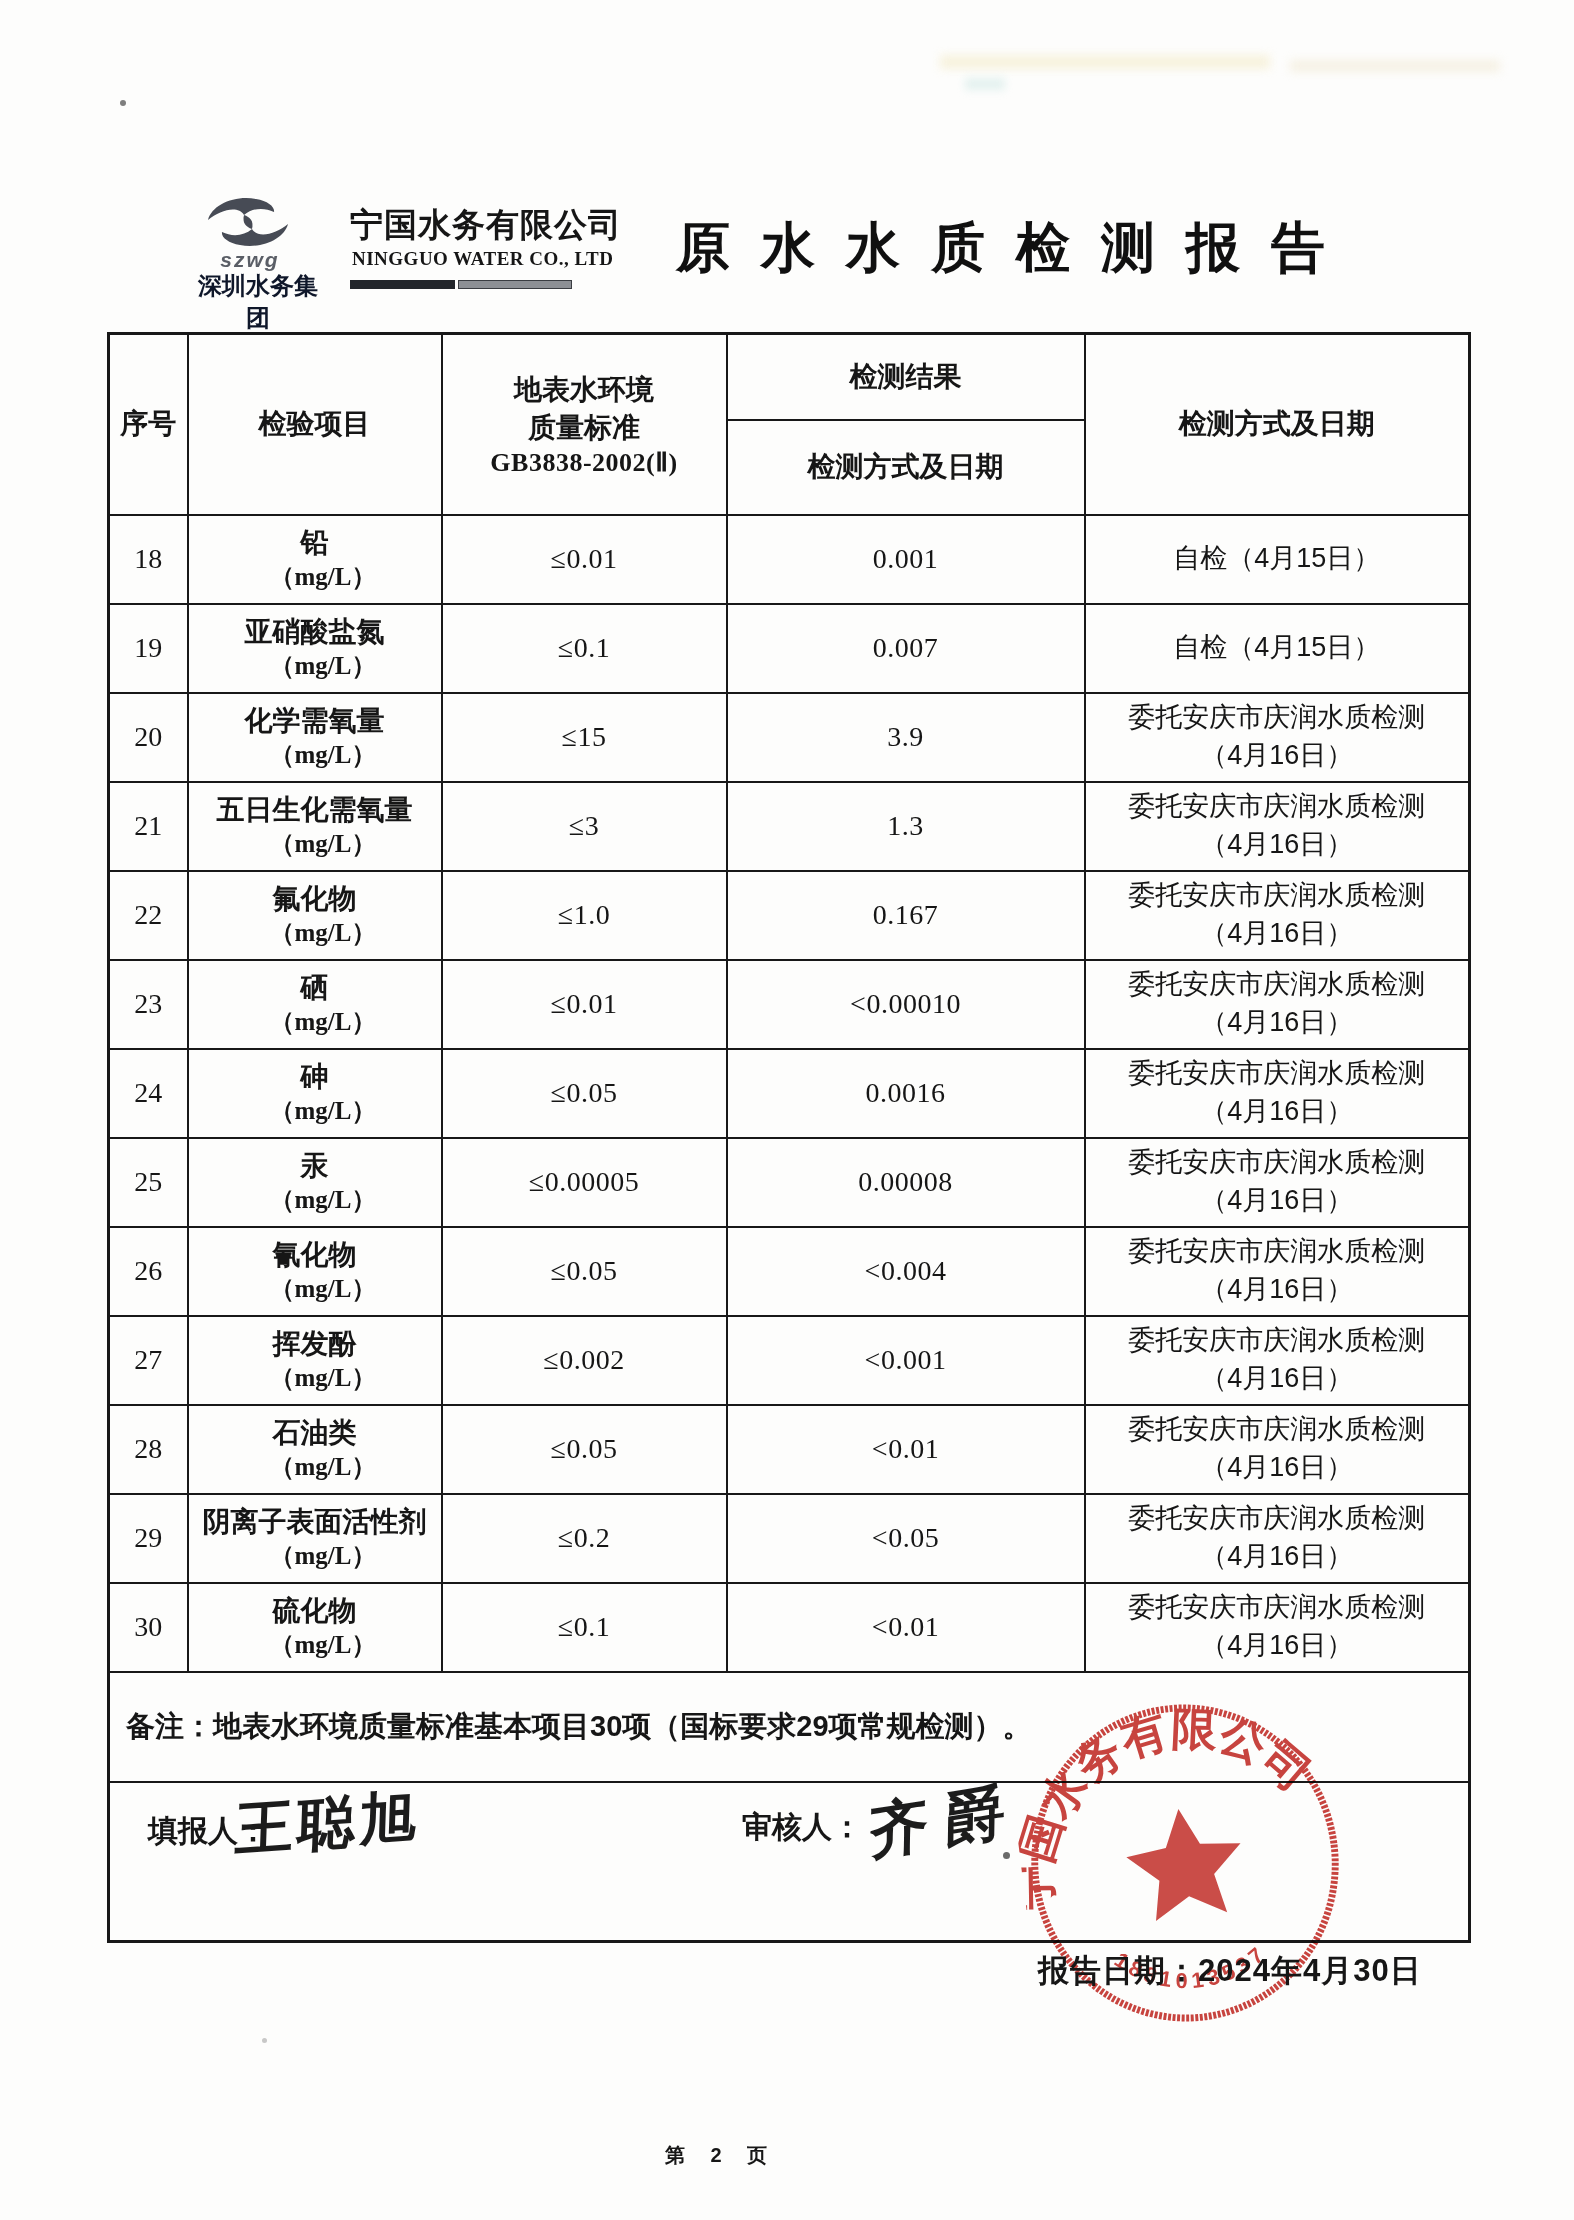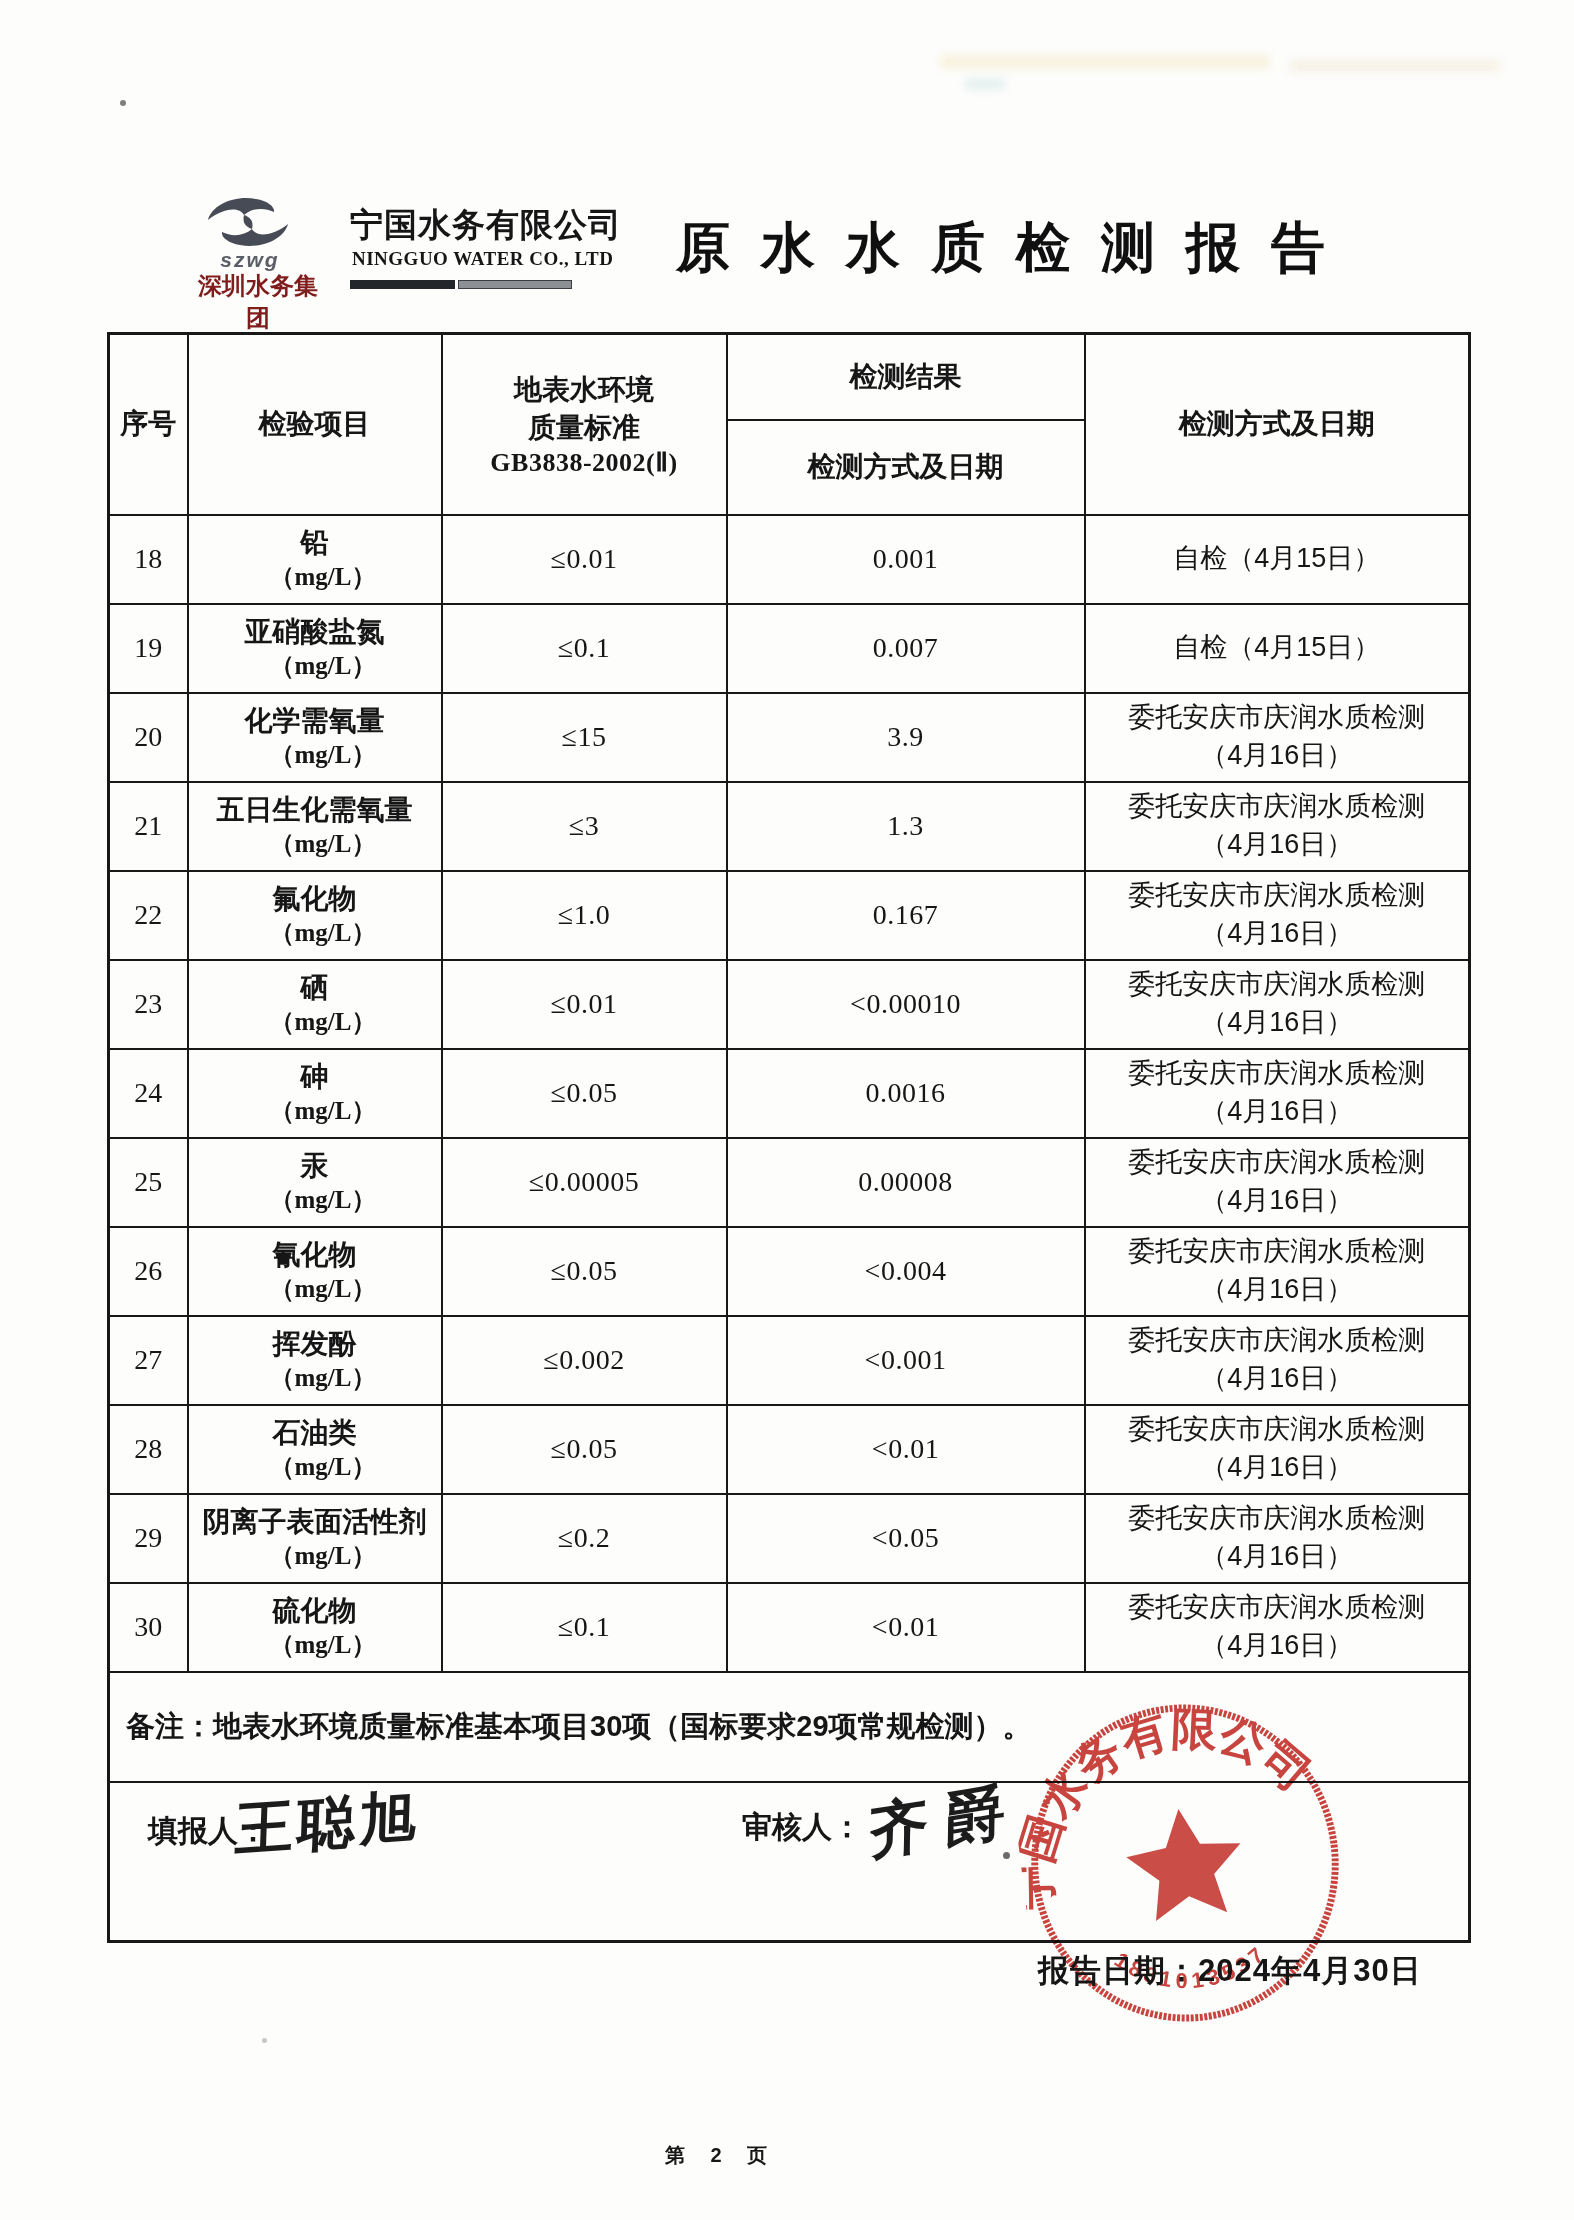--- a/index.html
+++ b/index.html
@@ -16,21 +16,21 @@
   .dot3 { left:262px; top:2038px; width:5px; height:5px; border-radius:50%; background:#777; opacity:.4; }
   .smudge1 { left:940px; top:55px; width:330px; height:14px; background:#f6f0d6; filter:blur(5px); opacity:.8; }
   .smudge2 { left:1290px; top:60px; width:210px; height:12px; background:#f3ecda; filter:blur(5px); opacity:.7; }
   .smudge3 { left:965px; top:78px; width:40px; height:12px; background:#d9ecea; filter:blur(4px); opacity:.7; }
 
   
   .logo-mark { position:absolute; left:198px; top:193px; width:100px; height:58px; }
   .logo-word { position:absolute; left:205px; top:248px; width:90px; text-align:center;
                font-style:italic; font-weight:700; font-size:21px; letter-spacing:2px; color:#5a5e66; }
   .logo-group { position:absolute; left:188px; top:270px; width:140px; text-align:center;
-                font-weight:700; font-size:24px; color:#7f1d1d; }
+                font-weight:700; font-size:24px; color:#0f172a; }
   .company-cn { position:absolute; left:350px; top:203px; font-size:33px; font-weight:700; letter-spacing:1px; }
   .company-en { position:absolute; left:352px; top:248px; font-family:"Liberation Serif",serif;
                 font-weight:700; font-size:19px; letter-spacing:0.5px; }
   .brand-bar  { position:absolute; left:350px; top:280px; width:222px; height:9px; }
   .brand-bar .seg-dark { position:absolute; left:0; top:0; width:105px; height:9px; background:#23262b; }
   .brand-bar .seg-gray { position:absolute; left:108px; top:0; width:114px; height:9px;
                          background:#8d9095; border:1px solid #3a3d42; box-sizing:border-box; }
   .doc-title { position:absolute; left:676px; top:212px; font-family:"Liberation Serif",serif;
                font-weight:700; font-size:54px; letter-spacing:31px; white-space:nowrap; color:#101010; }
 

